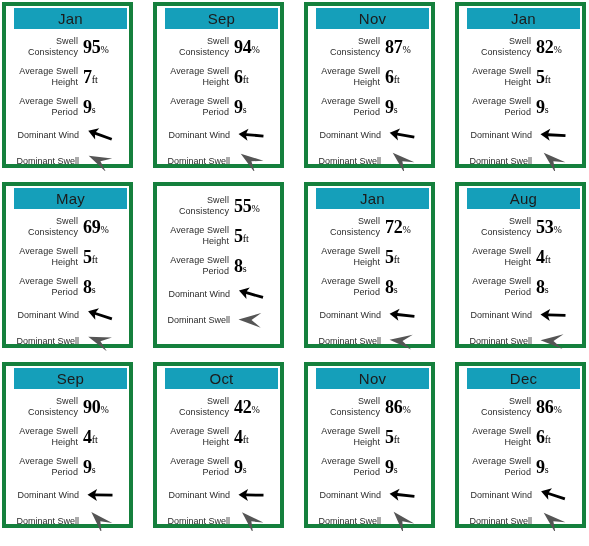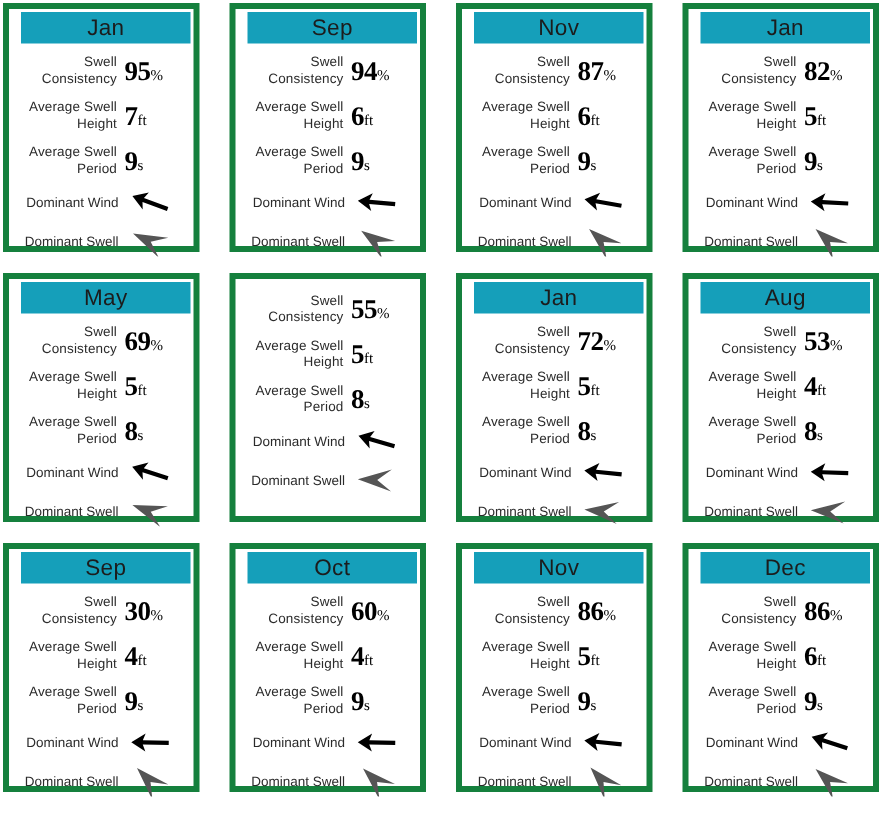--- a/index.html
+++ b/index.html
@@ -414,21 +414,21 @@
             </svg>
           </span>
         </div>
       </div>
     </div>
     <div class="card">
       <div class="card-header">Sep</div>
       <div class="card-body">
         <div class="stat-row">
           <span class="stat-label">Swell Consistency</span>
-          <span class="stat-value"><span class="num">30</span><span class="unit">%</span></span>
+          <span class="stat-value"><span class="num">90</span><span class="unit">%</span></span>
         </div>
         <div class="stat-row">
           <span class="stat-label">Average Swell Height</span>
           <span class="stat-value"><span class="num">4</span><span class="unit">ft</span></span>
         </div>
         <div class="stat-row">
           <span class="stat-label">Average Swell Period</span>
           <span class="stat-value"><span class="num">9</span><span class="unit">s</span></span>
         </div>
         <div class="arrow-row">
@@ -451,21 +451,21 @@
             </svg>
           </span>
         </div>
       </div>
     </div>
     <div class="card">
       <div class="card-header">Oct</div>
       <div class="card-body">
         <div class="stat-row">
           <span class="stat-label">Swell Consistency</span>
-          <span class="stat-value"><span class="num">60</span><span class="unit">%</span></span>
+          <span class="stat-value"><span class="num">42</span><span class="unit">%</span></span>
         </div>
         <div class="stat-row">
           <span class="stat-label">Average Swell Height</span>
           <span class="stat-value"><span class="num">4</span><span class="unit">ft</span></span>
         </div>
         <div class="stat-row">
           <span class="stat-label">Average Swell Period</span>
           <span class="stat-value"><span class="num">9</span><span class="unit">s</span></span>
         </div>
         <div class="arrow-row">

